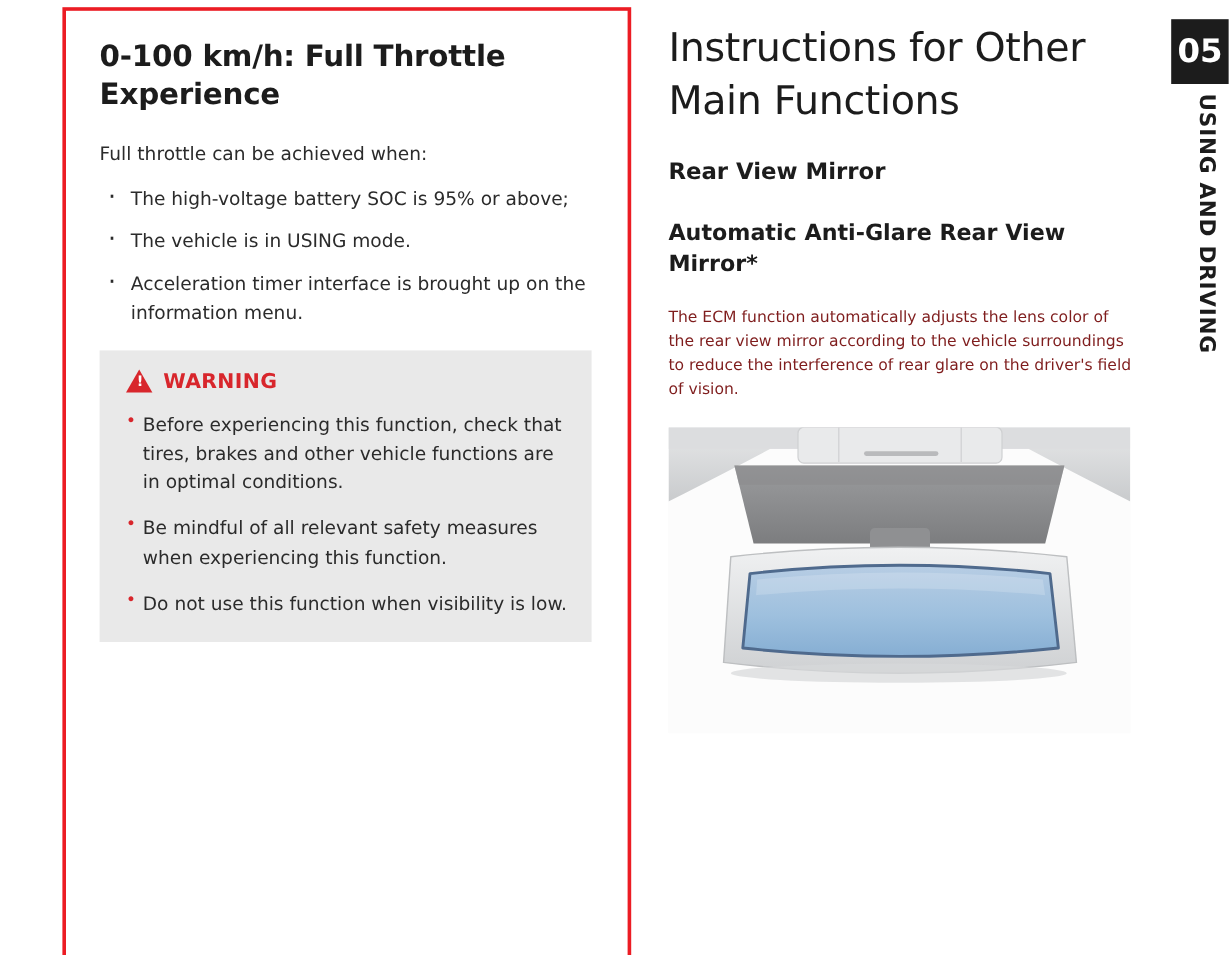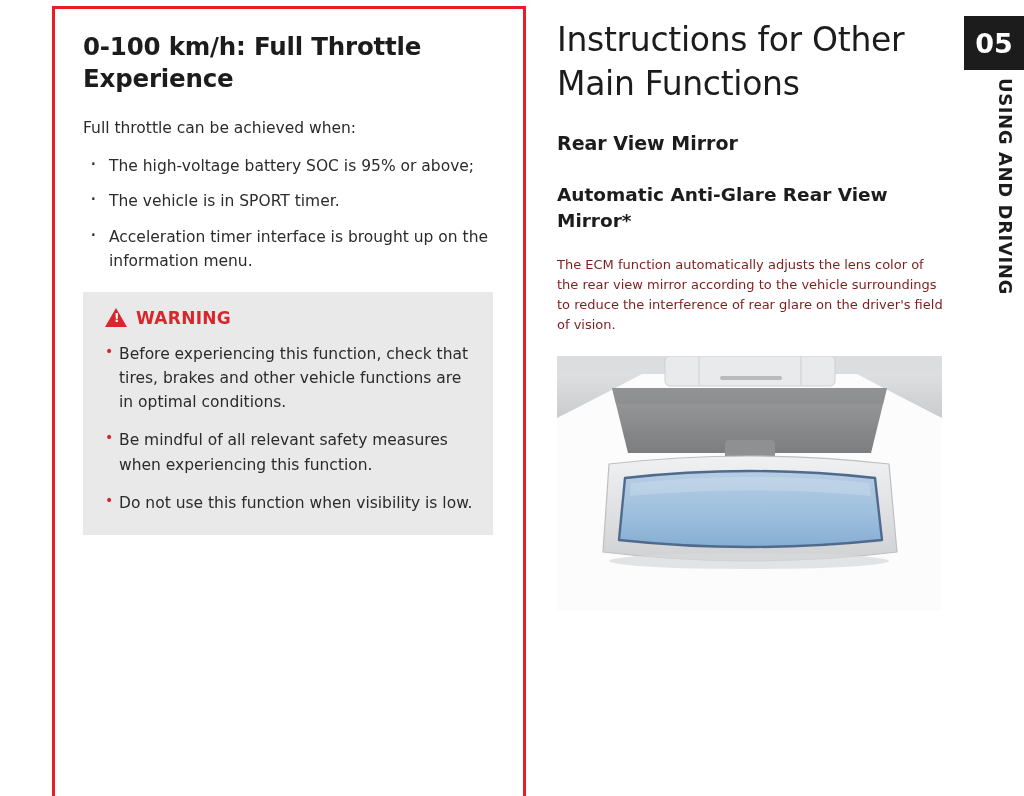--- a/index.html
+++ b/index.html
@@ -177,21 +177,21 @@
     background: #fbfbfb;
     overflow: hidden;
   }
   .figure svg { display: block; }
 
   
   .chap-tab {
     position: absolute;
     right: 0;
     top: 16px;
-    width: 60px;
+    width: 48px;
     height: 54px;
     background: #1c1c1c;
     color: #ffffff;
     display: flex;
     align-items: center;
     justify-content: center;
     font-size: 27px;
     font-weight: bold;
   }
   .chap-label {
@@ -215,21 +215,21 @@
 <div class="page">
 
   <div class="left-col">
 
     <h1 class="h-title">0-100 km/h: Full Throttle Experience</h1>
 
     <p class="intro">Full throttle can be achieved when:</p>
 
     <ul class="bullets">
       <li>The high-voltage battery SOC is 95% or above;</li>
-      <li>The vehicle is in SPORT timer.</li>
+      <li>The vehicle is in USING mode.</li>
       <li>Acceleration timer interface is brought up on the information menu.</li>
     </ul>
 
     <div class="warning-box">
       <div class="warning-head">
         <div class="warn-tri">
             <span>!</span>
           </div>
         <div class="warning-label">WARNING</div>
       </div>

